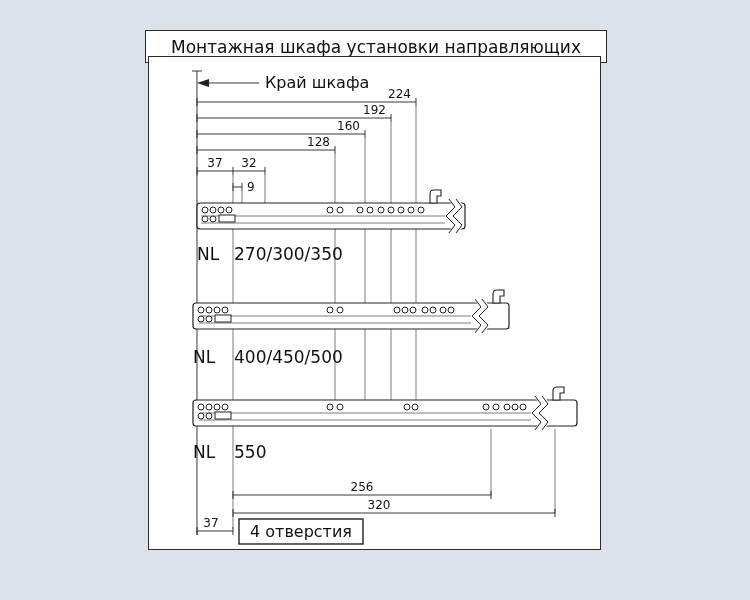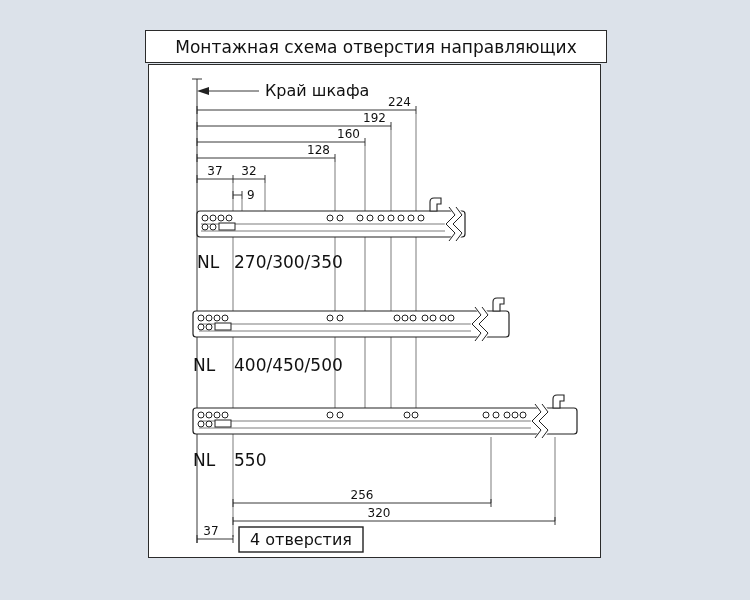--- a/index.html
+++ b/index.html
@@ -16,21 +16,21 @@
     background:#ffffff;
     border:1.5px solid #2b2b2b;
     box-sizing:border-box;
   }
   .title-box{
     left:145px;top:30px;width:462px;height:33px;
     display:flex;align-items:center;justify-content:center;
     font-size:17px;
   }
   .diagram-box{
-    left:148px;top:64px;width:453px;height:494px;
+    left:148px;top:56px;width:453px;height:494px;
   }
   svg{display:block;}
   svg text{
     font-family:"DejaVu Sans", sans-serif;
     font-size:12px;
     fill:#111;
   }
   svg text.nl-label{font-size:17px;}
   svg text.big-label{font-size:16px;}
   .ln{stroke:#222;stroke-width:0.9;fill:none;}
@@ -42,21 +42,21 @@
   .zigw{stroke:#ffffff;stroke-width:8;fill:none;}
   .zigb{stroke:#222;stroke-width:1;fill:none;}
   .boxed{fill:#ffffff;stroke:#222;stroke-width:1.4;}
 </style>
 </head>
 <body>
 
 <div class="page">
 
   <div class="panel title-box">
-    <span>Монтажная схема отверстия направляющих</span>
+    <span>Монтажная шкафа установки направляющих</span>
   </div>
 
   <div class="panel diagram-box">
     <svg width="450" height="491" viewBox="0 0 450 491">
 
       <g>
         <line class="ln" x1="48" y1="14" x2="48" y2="478"></line>
         <line class="ln" x1="43" y1="14" x2="53" y2="14"></line>
       </g>
 

